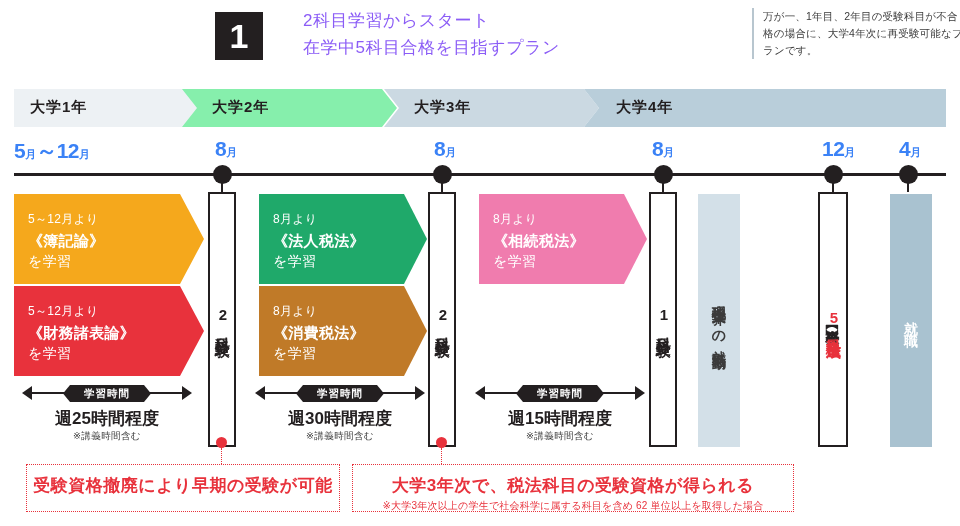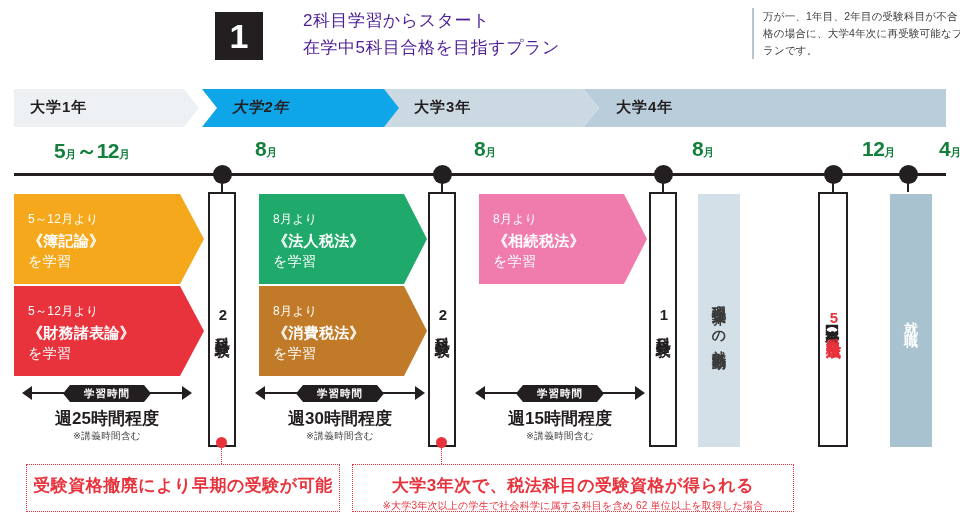--- a/index.html
+++ b/index.html
@@ -6,30 +6,30 @@
   body{
     width:960px;height:526px;background:#ffffff;overflow:hidden;
     font-family:"Liberation Sans","DejaVu Sans",sans-serif;
     color:#231f20;position:relative;
   }
   .stage{position:absolute;left:0;top:0;width:960px;height:526px;}
 
   
   .hdr-plan{position:absolute;left:22px;top:8px;font-size:46px;font-weight:bold;letter-spacing:1px;line-height:56px;color:#231f20;}
   .hdr-num{position:absolute;left:215px;top:12px;width:48px;height:48px;background:#231f20;color:#fff;font-size:34px;font-weight:bold;text-align:center;line-height:48px;}
-  .hdr-sub{position:absolute;left:303px;top:7px;font-size:17px;line-height:27px;color:#4c1d95;letter-spacing:.5px;}
+  .hdr-sub{position:absolute;left:303px;top:7px;font-size:17px;line-height:27px;color:#8b5cf6;letter-spacing:.5px;}
   .hdr-note{position:absolute;left:752px;top:8px;width:200px;font-size:10.5px;line-height:17px;color:#3b3b3b;padding-left:9px;border-left:2px solid #b8c6cf;letter-spacing:.2px;}
 
   
   .band{position:absolute;left:14px;top:89px;width:792px;height:38px;}
   .band-seg{position:absolute;top:0;height:38px;}
   .band-seg .lbl{position:absolute;top:9px;font-size:15px;font-weight:bold;color:#231f20;letter-spacing:1px;white-space:nowrap;}
 
   
-  .month{position:absolute;font-weight:bold;color:#15803d;white-space:nowrap;margin-left:40px;}
+  .month{position:absolute;font-weight:bold;color:#3b82f6;white-space:nowrap;}
   .month .big{font-size:21px;letter-spacing:-.5px;}
   .month .sm{font-size:11px;}
   .axis{position:absolute;left:14px;top:173px;width:932px;height:3px;background:#231f20;}
   .dot{position:absolute;width:19px;height:19px;border-radius:50%;background:#231f20;top:165px;}
   .stem{position:absolute;width:2px;background:#231f20;top:180px;}
 
   
   .chev{position:absolute;color:#fff;}
   .chev .inner{position:absolute;left:14px;top:15px;font-size:13.5px;line-height:21px;letter-spacing:.3px;white-space:nowrap;}
   .chev .inner .l1{font-size:12px;}
@@ -76,21 +76,21 @@
   <div class="hdr-sub">
     <div>2科目学習からスタート</div>
     <div>在学中5科目合格を目指すプラン</div>
   </div>
   <div class="hdr-note">万が一、1年目、2年目の受験科目が不合格の場合に、大学4年次に再受験可能なプランです。</div>
 
   <div class="band">
     <div class="band-seg" style="left:0px;width:185px;background:#EDF1F4;clip-path:polygon(0 0,170px 0,185px 50%,170px 100%,0 100%);">
       <span class="lbl" style="left:16px;">大学1年</span>
     </div>
-    <div class="band-seg" style="left:188px;width:215px;background:#0ea5e9;clip-path:polygon(0 0,200px 0,215px 50%,200px 100%,0 100%,15px 50%);font-style:italic;">
+    <div class="band-seg" style="left:168px;width:215px;background:#86efac;clip-path:polygon(0 0,200px 0,215px 50%,200px 100%,0 100%,15px 50%);">
       <span class="lbl" style="left:30px;">大学2年</span>
     </div>
     <div class="band-seg" style="left:370px;width:215px;background:#CBD9E2;clip-path:polygon(0 0,200px 0,215px 50%,200px 100%,0 100%,15px 50%);">
       <span class="lbl" style="left:30px;">大学3年</span>
     </div>
     <div class="band-seg" style="left:570px;width:362px;background:#B9CEDA;clip-path:polygon(0 0,362px 0,362px 100%,0 100%,15px 50%);">
       <span class="lbl" style="left:32px;">大学4年</span>
     </div>
   </div>
 

